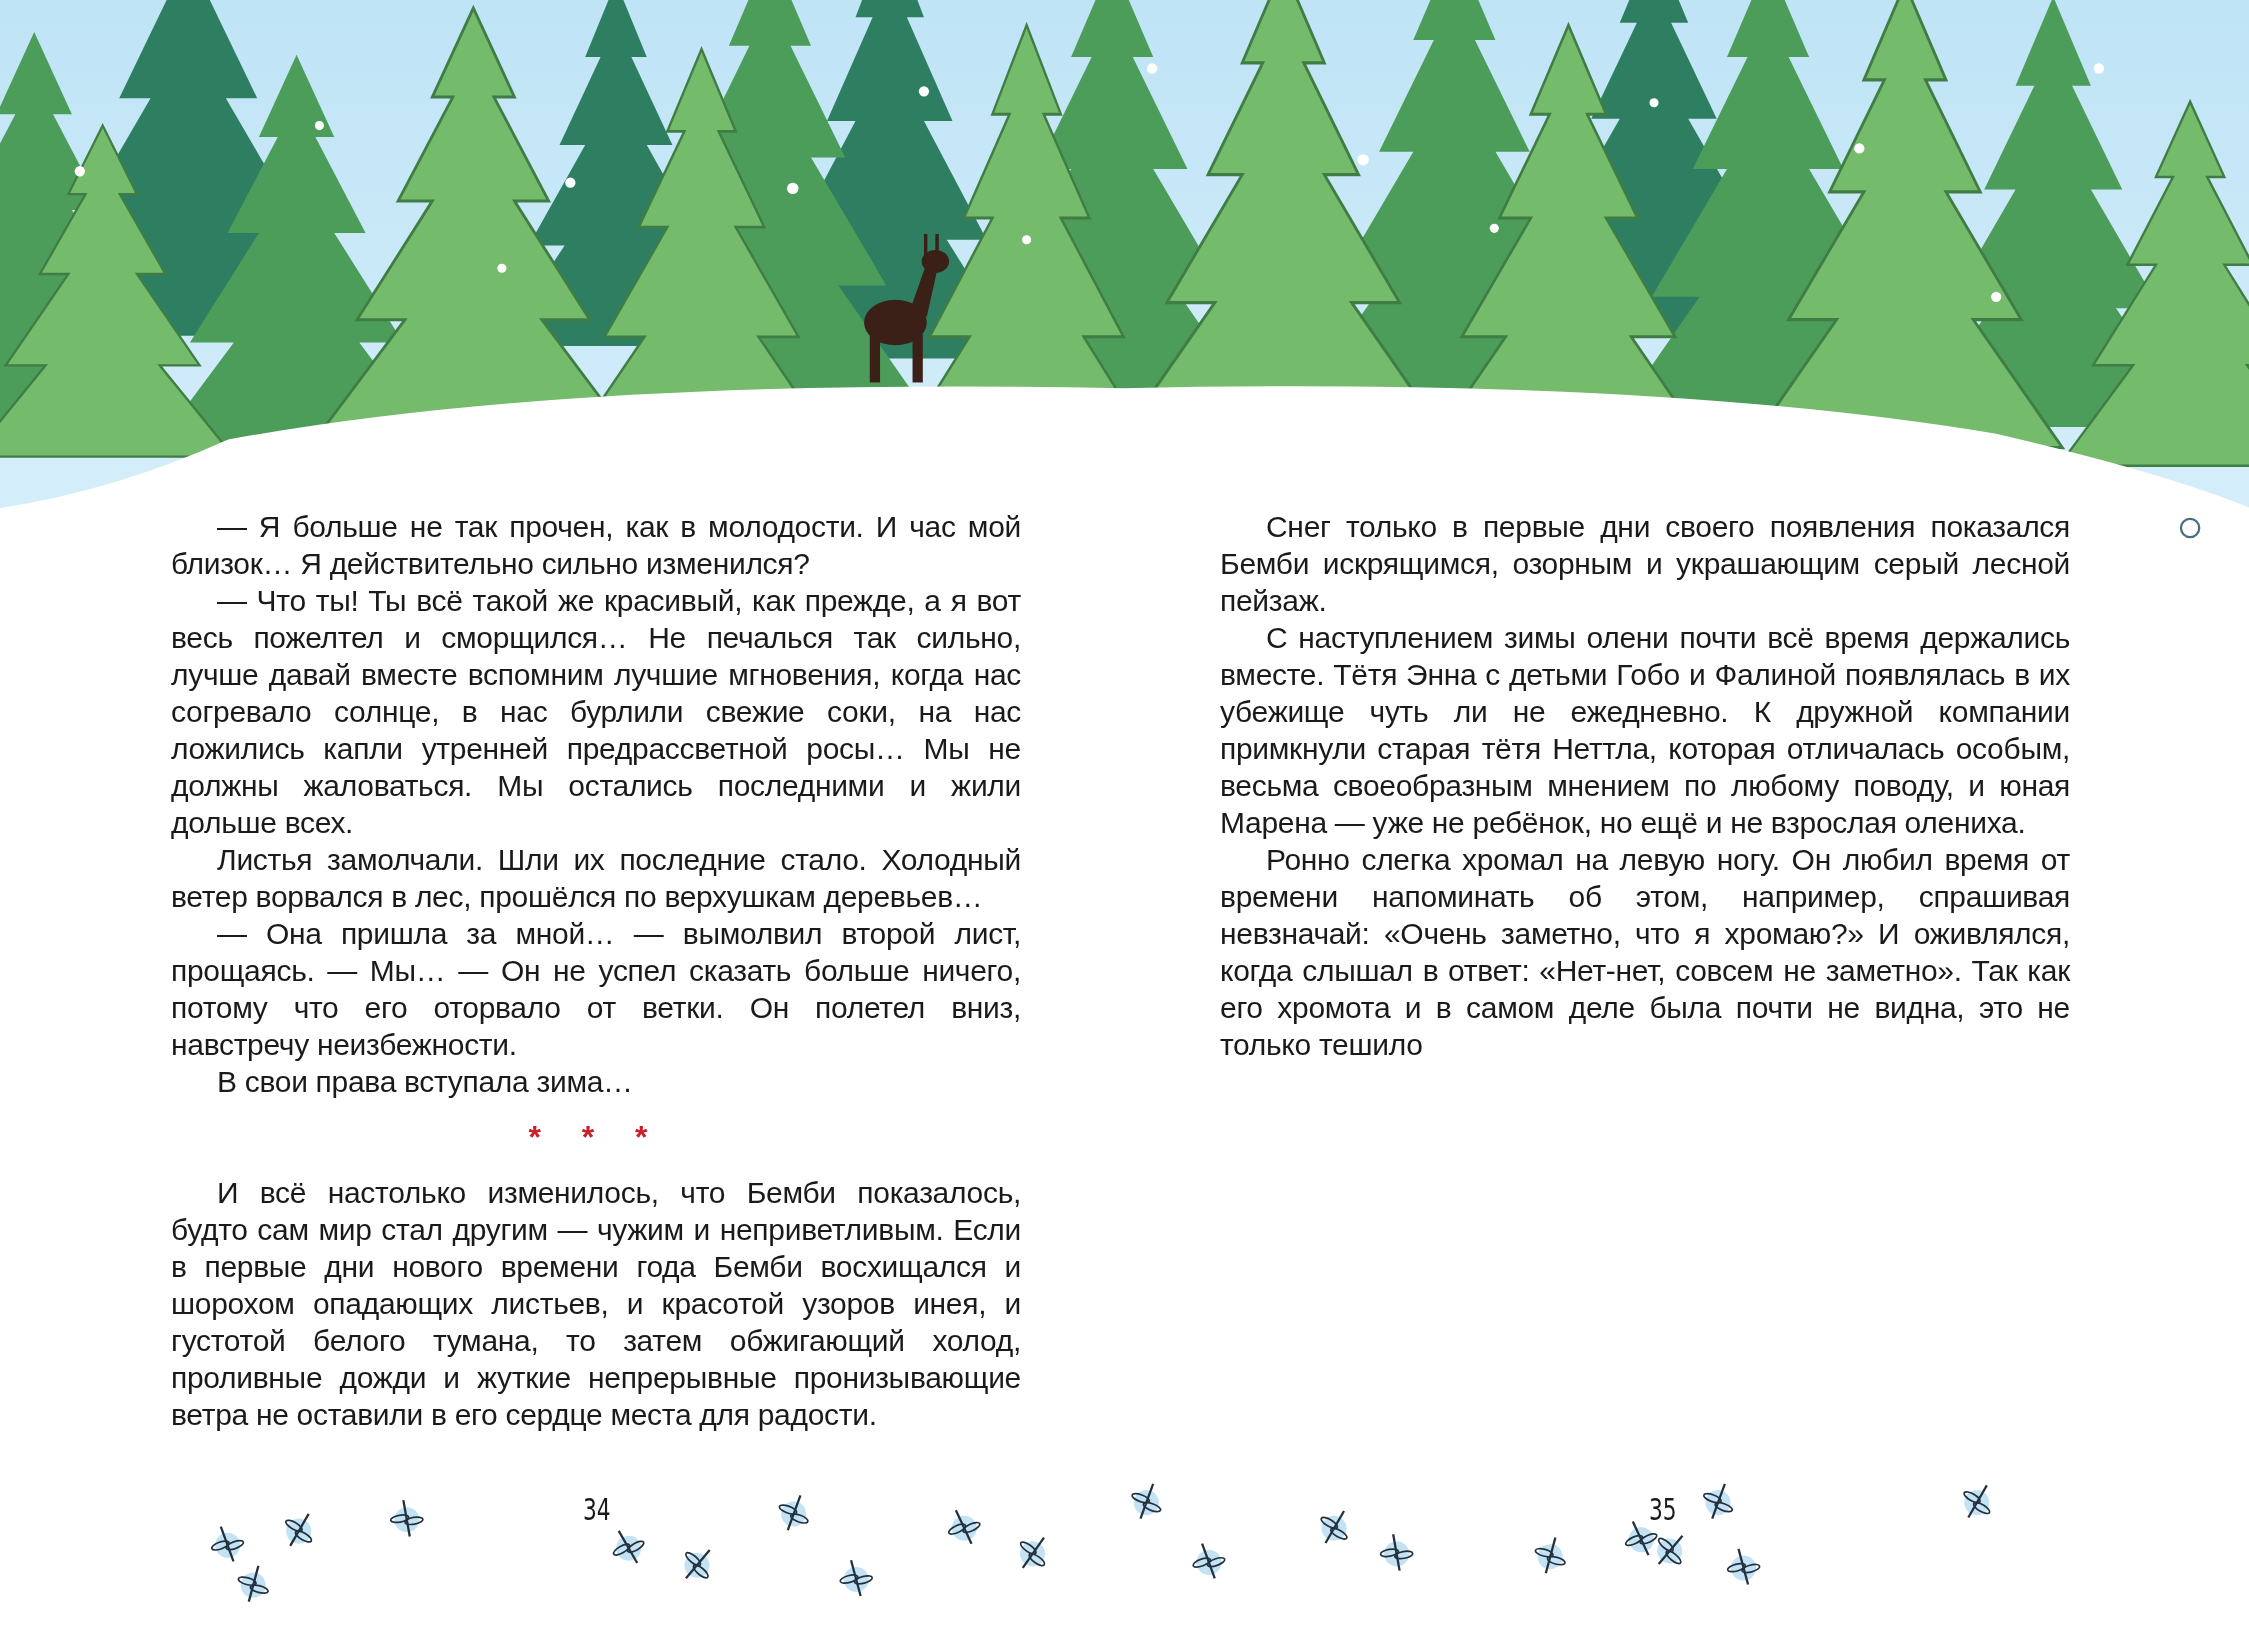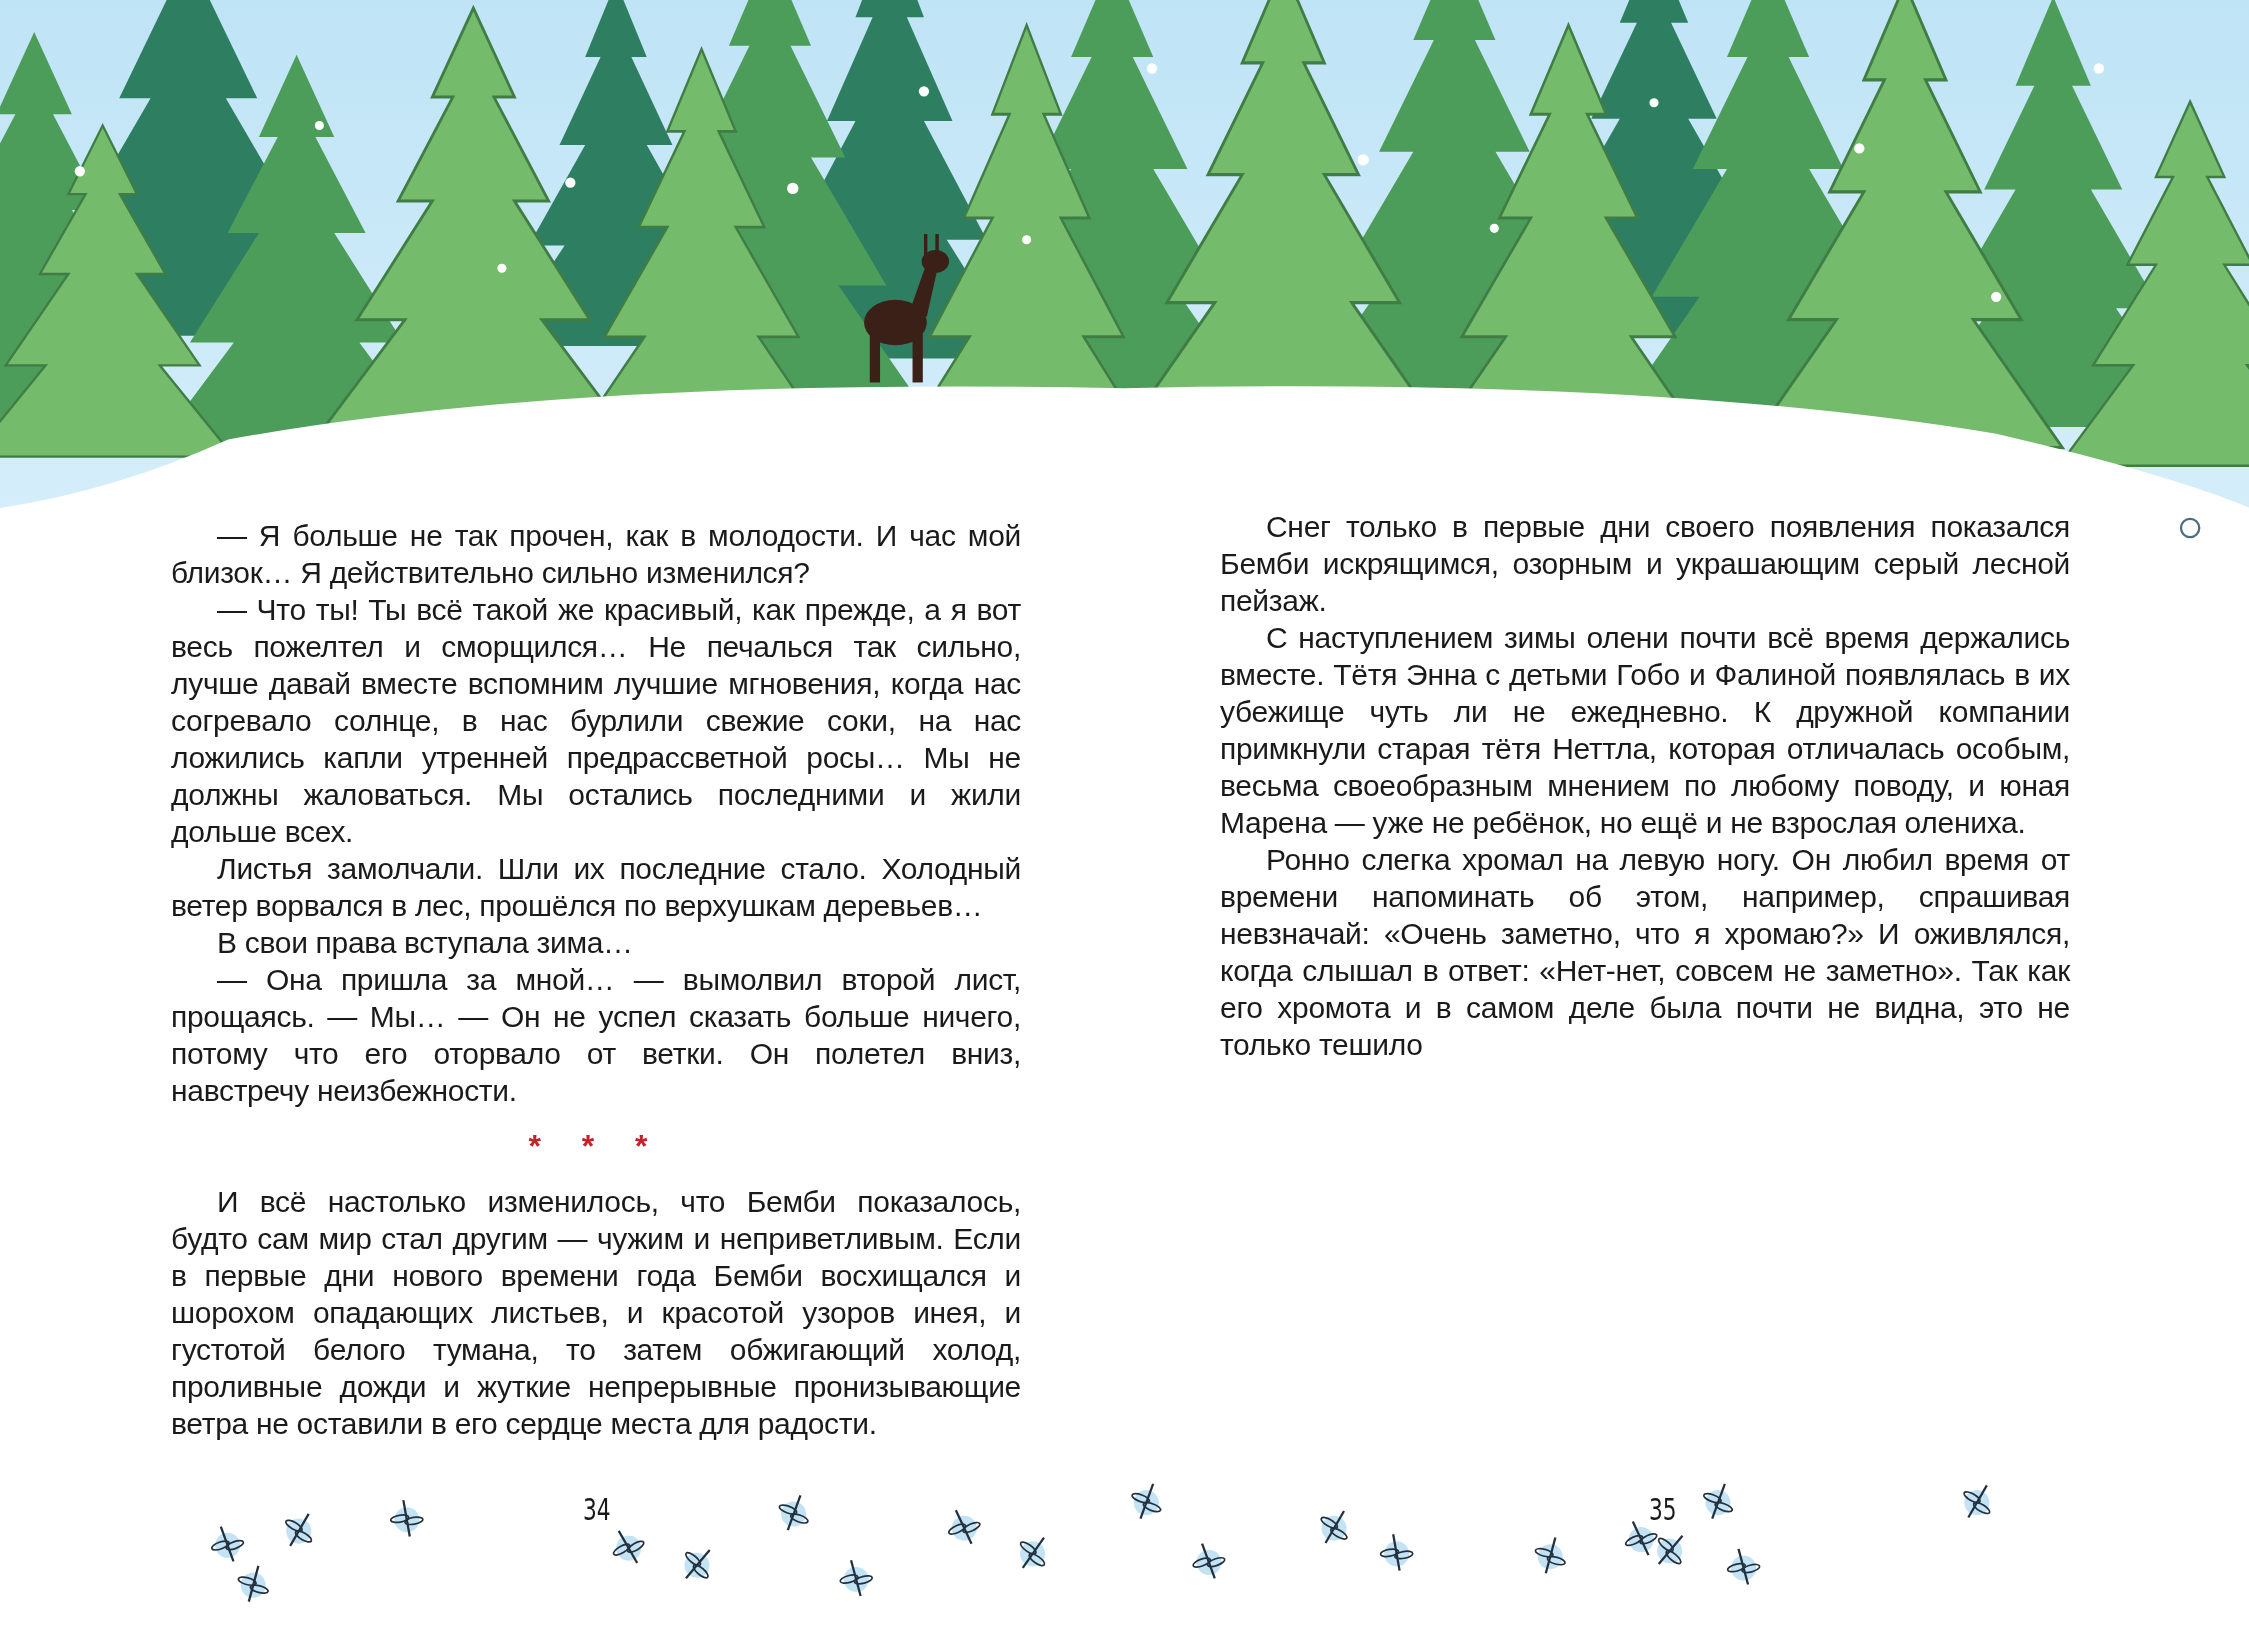--- a/index.html
+++ b/index.html
@@ -1,19 +1,19 @@
 <!DOCTYPE html>
 <html style="font-size:9px"><head>
 <meta charset="utf-8">
 <style>
   html,body{margin:0;padding:0;}
   body{width:2250px;height:1651px;position:relative;overflow:hidden;background:#ffffff;font-family:"Liberation Sans","DejaVu Sans",sans-serif;}
   .illustration{position:absolute;left:0;top:0;width:2250px;height:548px;}
   .page{position:absolute;top:508px;width:850px;font-size:30px;line-height:37px;color:#1a1a1a;font-stretch:condensed;letter-spacing:-0.3px;}
-  .page.left{left:171px;margin-top:9px;}
+  .page.left{left:171px;}
   .page.right{left:1220px;}
   .page p{margin:0;text-align:justify;text-indent:46px;hyphens:manual;}
   .page p.noindent{text-indent:0;}
   .separator{text-align:center;color:#c8202a;font-size:32px;letter-spacing:16px;height:74px;line-height:74px;font-weight:bold;}
   .pagenum{position:absolute;top:1491px;font-size:31px;color:#1a1a1a;font-family:"DejaVu Sans",sans-serif;transform:scaleX(0.7);}
   .pagenum.left{left:577px;}
   .pagenum.right{left:1643px;}
   .insects{position:absolute;left:0;top:1460px;width:2250px;height:190px;}
 </style>
 </head>
@@ -81,22 +81,22 @@
     <circle cx="2620" cy="400" r="8"></circle>
       <circle cx="3500" cy="520" r="9"></circle>
   </g>
   <circle cx="3840" cy="925" r="16" fill="none" stroke="#4a6d80" stroke-width="4"></circle>
 </svg>
 
 <div class="page left">
   <p>— Я больше не так прочен, как в молодости. И час мой близок… Я действительно сильно изменился?</p>
   <p>— Что ты! Ты всё такой же красивый, как прежде, а я вот весь пожелтел и сморщился… Не печалься так сильно, лучше давай вместе вспомним лучшие мгновения, когда нас согревало солнце, в нас бурлили свежие соки, на нас ложились капли утренней предрассветной росы… Мы не должны жаловаться. Мы остались последними и жили дольше всех.</p>
   <p>Листья замолчали. Шли их последние стало. Холодный ветер ворвался в лес, прошёлся по верхушкам деревьев…</p>
+  <p>— Она пришла за мной… — вымолвил второй лист, прощаясь. — Мы… — Он не успел сказать больше ничего, потому что его оторвало от ветки. Он полетел вниз, навстречу неизбежности.</p>
   <p>В свои права вступала зима…</p>
-  <p>— Она пришла за мной… — вымолвил второй лист, прощаясь. — Мы… — Он не успел сказать больше ничего, потому что его оторвало от ветки. Он полетел вниз, навстречу неизбежности.</p>
   <div class="separator">* * *</div>
   <p>И всё настолько изменилось, что Бемби показалось, будто сам мир стал другим — чужим и неприветливым. Если в первые дни нового времени года Бемби восхищался и шорохом опадающих листьев, и красотой узоров инея, и густотой белого тумана, то затем обжигающий холод, проливные дожди и жуткие непрерывные пронизывающие ветра не оставили в его сердце места для радости.</p>
 </div>
 
 <div class="page right">
   <p>Снег только в первые дни своего появления показался Бемби искрящимся, озорным и украшающим серый лесной пейзаж.</p>
   <p>С наступлением зимы олени почти всё время держались вместе. Тётя Энна с детьми Гобо и Фалиной появлялась в их убежище чуть ли не ежедневно. К дружной компании примкнули старая тётя Неттла, которая отличалась особым, весьма своеобразным мнением по любому поводу, и юная Марена — уже не ребёнок, но ещё и не взрослая олениха.</p>
   <p>Ронно слегка хромал на левую ногу. Он любил время от времени напоминать об этом, например, спрашивая невзначай: «Очень заметно, что я хромаю?» И оживлялся, когда слышал в ответ: «Нет-нет, совсем не заметно». Так как его хромота и в самом деле была почти не видна, это не только тешило</p>
 </div>
 

